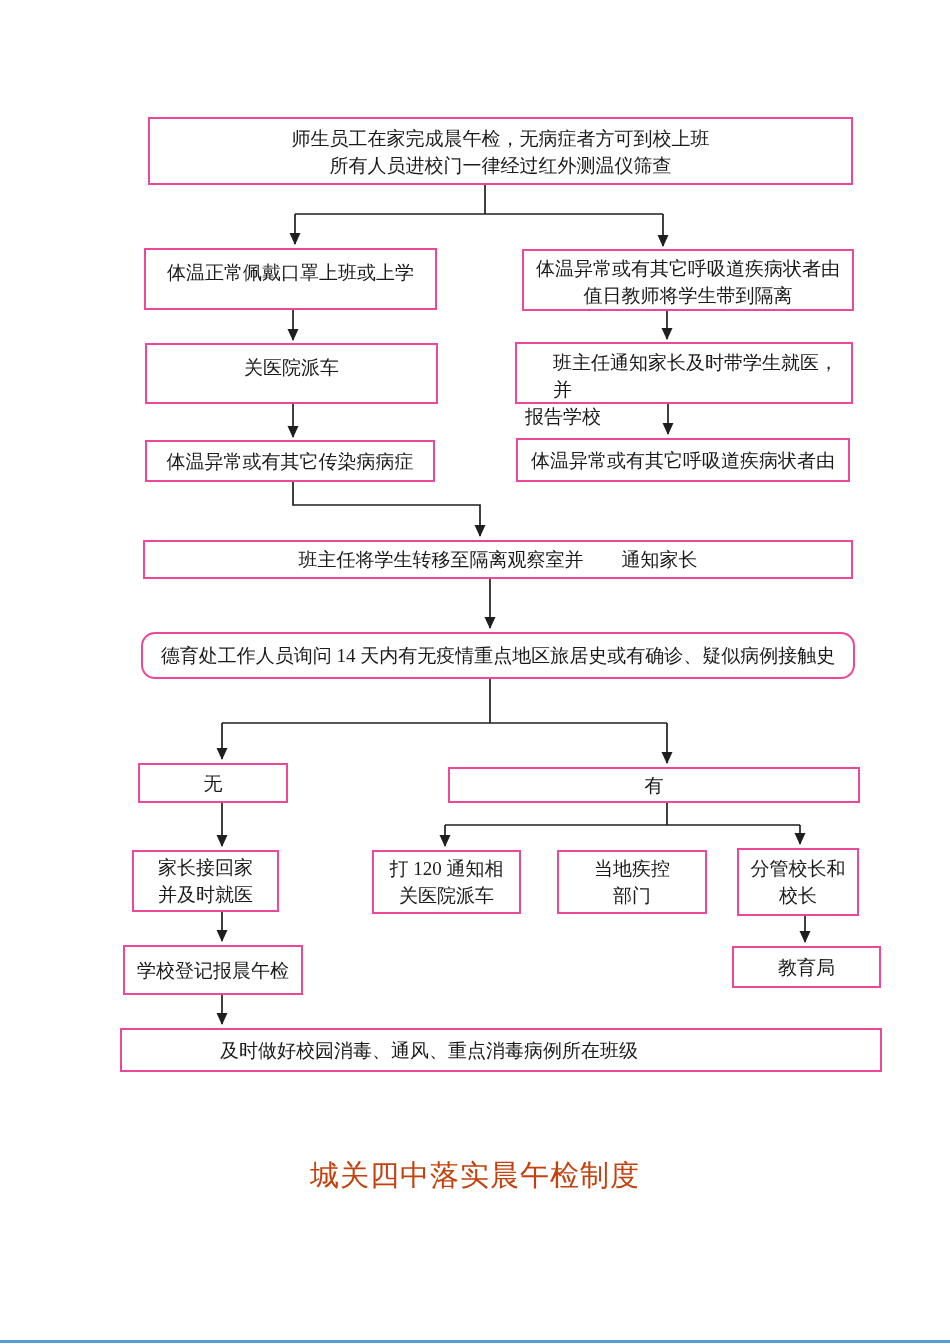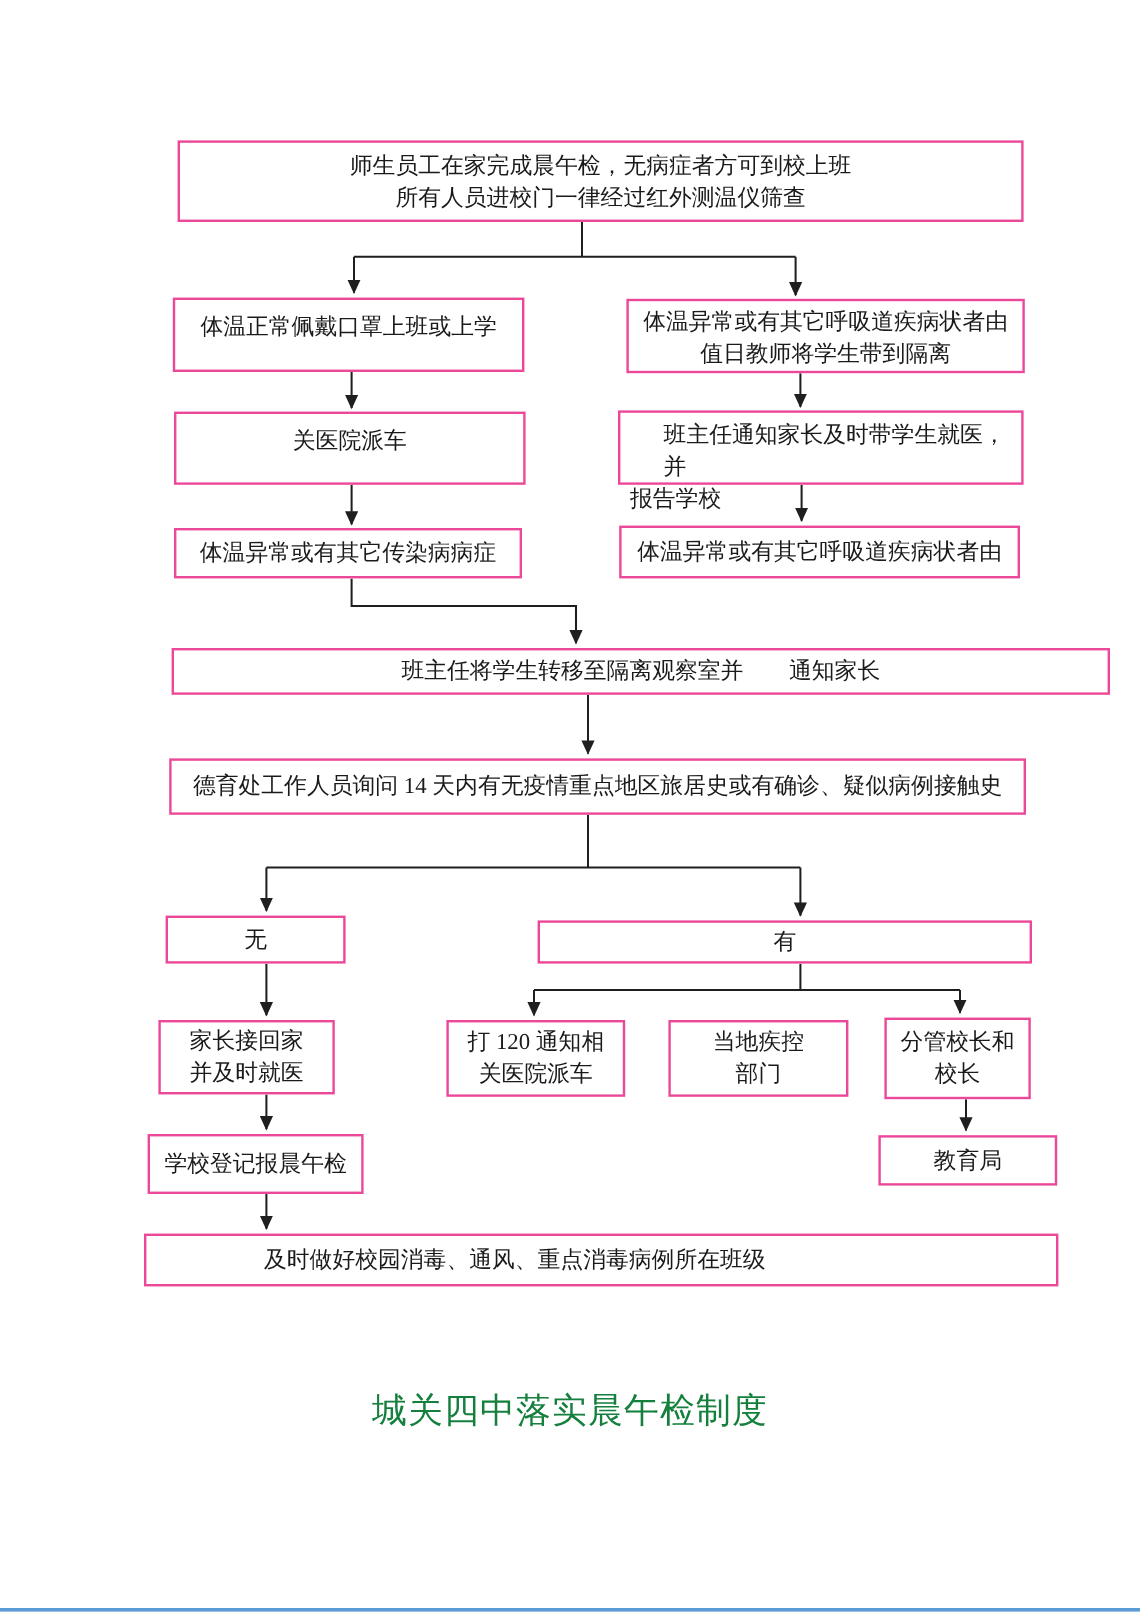--- a/index.html
+++ b/index.html
@@ -18,36 +18,36 @@
   
   #n-start{left:148px;top:117px;width:705px;height:68px;justify-content:flex-start;padding-top:6px;}
   #n-normal{left:144px;top:248px;width:293px;height:62px;justify-content:flex-start;padding-top:9px;}
   #n-abnormal{left:522px;top:249px;width:332px;height:62px;justify-content:flex-start;padding-top:4px;}
   #n-teacher{left:145px;top:343px;width:293px;height:61px;justify-content:flex-start;padding-top:9px;}
   #n-notify{left:515px;top:342px;width:338px;height:62px;align-items:flex-start;text-align:left;
             justify-content:flex-start;padding:5px 8px;}
   #n-notify .indent{padding-left:28px;}
   #n-infectious{left:145px;top:440px;width:290px;height:42px;}
   #n-disinfect{left:516px;top:438px;width:334px;height:44px;}
-  #n-transfer{left:143px;top:540px;width:782px;height:39px;}
-  #n-inquiry{left:141px;top:632px;width:714px;height:47px;}
+  #n-transfer{left:143px;top:540px;width:710px;height:39px;}
+  #n-inquiry{left:141px;top:632px;width:714px;height:47px;border-radius:14px;}
   #n-no{left:138px;top:763px;width:150px;height:40px;}
   #n-yes{left:448px;top:767px;width:412px;height:36px;}
   #n-pickup{left:132px;top:850px;width:147px;height:62px;}
   #n-call120{left:372px;top:850px;width:149px;height:64px;}
   #n-cdc{left:557px;top:850px;width:150px;height:64px;}
   #n-principal{left:737px;top:848px;width:122px;height:68px;}
   #n-register{left:123px;top:945px;width:180px;height:50px;}
   #n-bureau{left:732px;top:946px;width:149px;height:42px;}
   #n-final{left:120px;top:1028px;width:762px;height:44px;}
   #n-final span{transform:translateX(-72px);}
   #connectors{position:absolute;left:0;top:0;width:950px;height:1344px;pointer-events:none;}
   #doc-title{
     position:absolute;left:0;top:1156px;width:950px;text-align:center;
-    font-size:29px;letter-spacing:1px;color:#15803d;
+    font-size:29px;letter-spacing:1px;color:#c2410c;
   }
   #bottom-rule{position:absolute;left:0;top:1340px;width:950px;height:3px;background:#5b9bd5;}
 </style>
 </head>
 <body>
 
 <div id="stage">
 
   <svg id="connectors" viewBox="0 0 950 1344" xmlns="http://www.w3.org/2000/svg">
     <defs>

